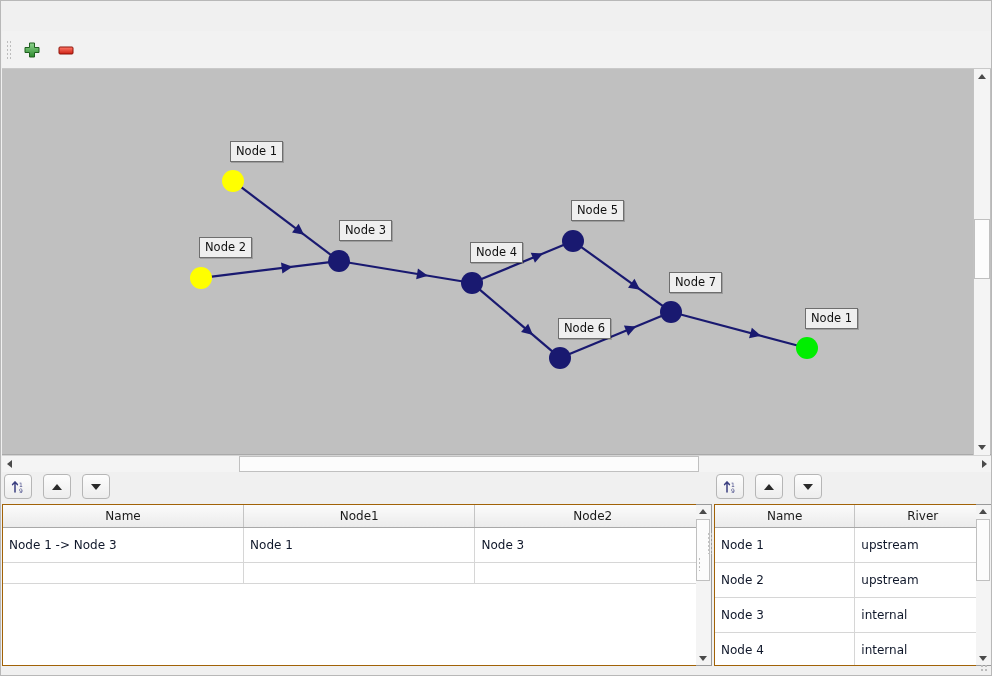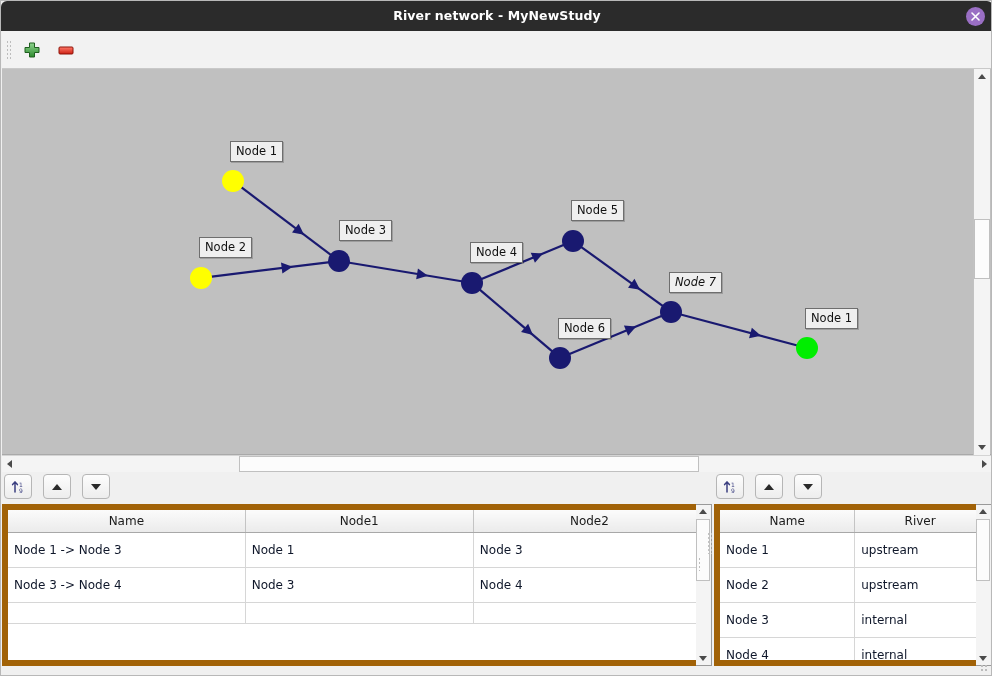--- a/index.html
+++ b/index.html
@@ -155,21 +155,21 @@
     border-radius: 4px;
     vertical-align: top;
     cursor: pointer;
     position: relative;
   }
   .tbtn svg { position: absolute; left: 50%; top: 50%; transform: translate(-50%,-50%); }
 
   .grid-wrap {
     position: absolute; top: 32px; left: 0;
     background: #ffffff;
-    border: 6px solid #a16207;
+    border: 1px solid #a16207;
     overflow: hidden;
   }
   #left-grid  { width: 710px; height: 162px; }
   #right-grid { width: 278px; height: 162px; }
 
   table.grid {
     border-collapse: collapse;
     table-layout: fixed;
     width: 100%;
     font-size: 12px;
@@ -223,28 +223,20 @@
     width: 8px; height: 8px;
     background-image: radial-gradient(#bbb 40%, transparent 41%);
     background-size: 4px 4px;
   }
 </style>
 </head>
 <body>
 
 <div id="app">
 
-  <div id="titlebar">
-    <div id="titlebar-text">River network - MyNewStudy</div>
-    <div id="close-button">
-      <svg width="19" height="19" viewBox="0 0 19 19">
-        <path d="M6 6 L13 13 M13 6 L6 13" stroke="#ffffff" stroke-width="1.6" stroke-linecap="round"></path>
-      </svg>
-    </div>
-  </div>
 
   <div id="toolbar">
     <div id="toolbar-grip"></div>
 
     <div class="tb-btn" id="tb-add">
       <svg width="24" height="24" viewBox="0 0 24 24">
         <defs>
           <linearGradient id="gplus" x1="0" y1="0" x2="0" y2="1">
             <stop offset="0" stop-color="#8fd48f"></stop>
               <stop offset="1" stop-color="#2e8b2e"></stop>
@@ -294,21 +286,21 @@
         <circle cx="669" cy="243" r="11" fill="#191970"></circle>
         <circle cx="805" cy="279" r="11" fill="#00EE00"></circle>
       </svg>
     <div id="graph-labels">
         <div class="nodelabel" style="left: 228px; top: 72px;">Node 1</div>
         <div class="nodelabel" style="left: 197px; top: 168px;">Node 2</div>
         <div class="nodelabel" style="left: 337px; top: 151px;">Node 3</div>
         <div class="nodelabel" style="left: 468px; top: 173px;">Node 4</div>
         <div class="nodelabel" style="left: 569px; top: 131px;">Node 5</div>
         <div class="nodelabel" style="left: 556px; top: 249px;">Node 6</div>
-        <div class="nodelabel" style="left: 667px; top: 203px; font-style: italic;">Node 7</div>
+        <div class="nodelabel" style="left: 667px; top: 203px;">Node 7</div>
         <div class="nodelabel" style="left: 803px; top: 239px;">Node 1</div>
       </div>
   </div>
 
   <div id="graph-vscroll">
     <div class="sb-arrow" style="left:0;top:0;width:16px;height:16px;">
       <svg width="16" height="16" viewBox="0 0 16 16">
           <path d="M8 5 L12 10 L4 10 Z" fill="#4a4a4a"></path>
         </svg>
     </div>
@@ -377,25 +369,20 @@
                 <th>Node2</th>
               </tr>
             </thead>
           <tbody id="left-body">
               <tr>
                 <td>Node 1 -&gt; Node 3</td>
                 <td>Node 1</td>
                 <td>Node 3</td>
               </tr>
               <tr>
-                <td>Node 3 -&gt; Node 4</td>
-                <td>Node 3</td>
-                <td>Node 4</td>
-              </tr>
-              <tr>
                 <td class="spacer"></td>
                 <td class="spacer"></td>
                 <td class="spacer"></td>
               </tr>
             </tbody>
         </table>
       </div>
 
       <div class="grid-vscroll" id="left-grid-vscroll">
         <div class="sb-arrow" style="left:0;top:0;width:14px;height:14px;">

